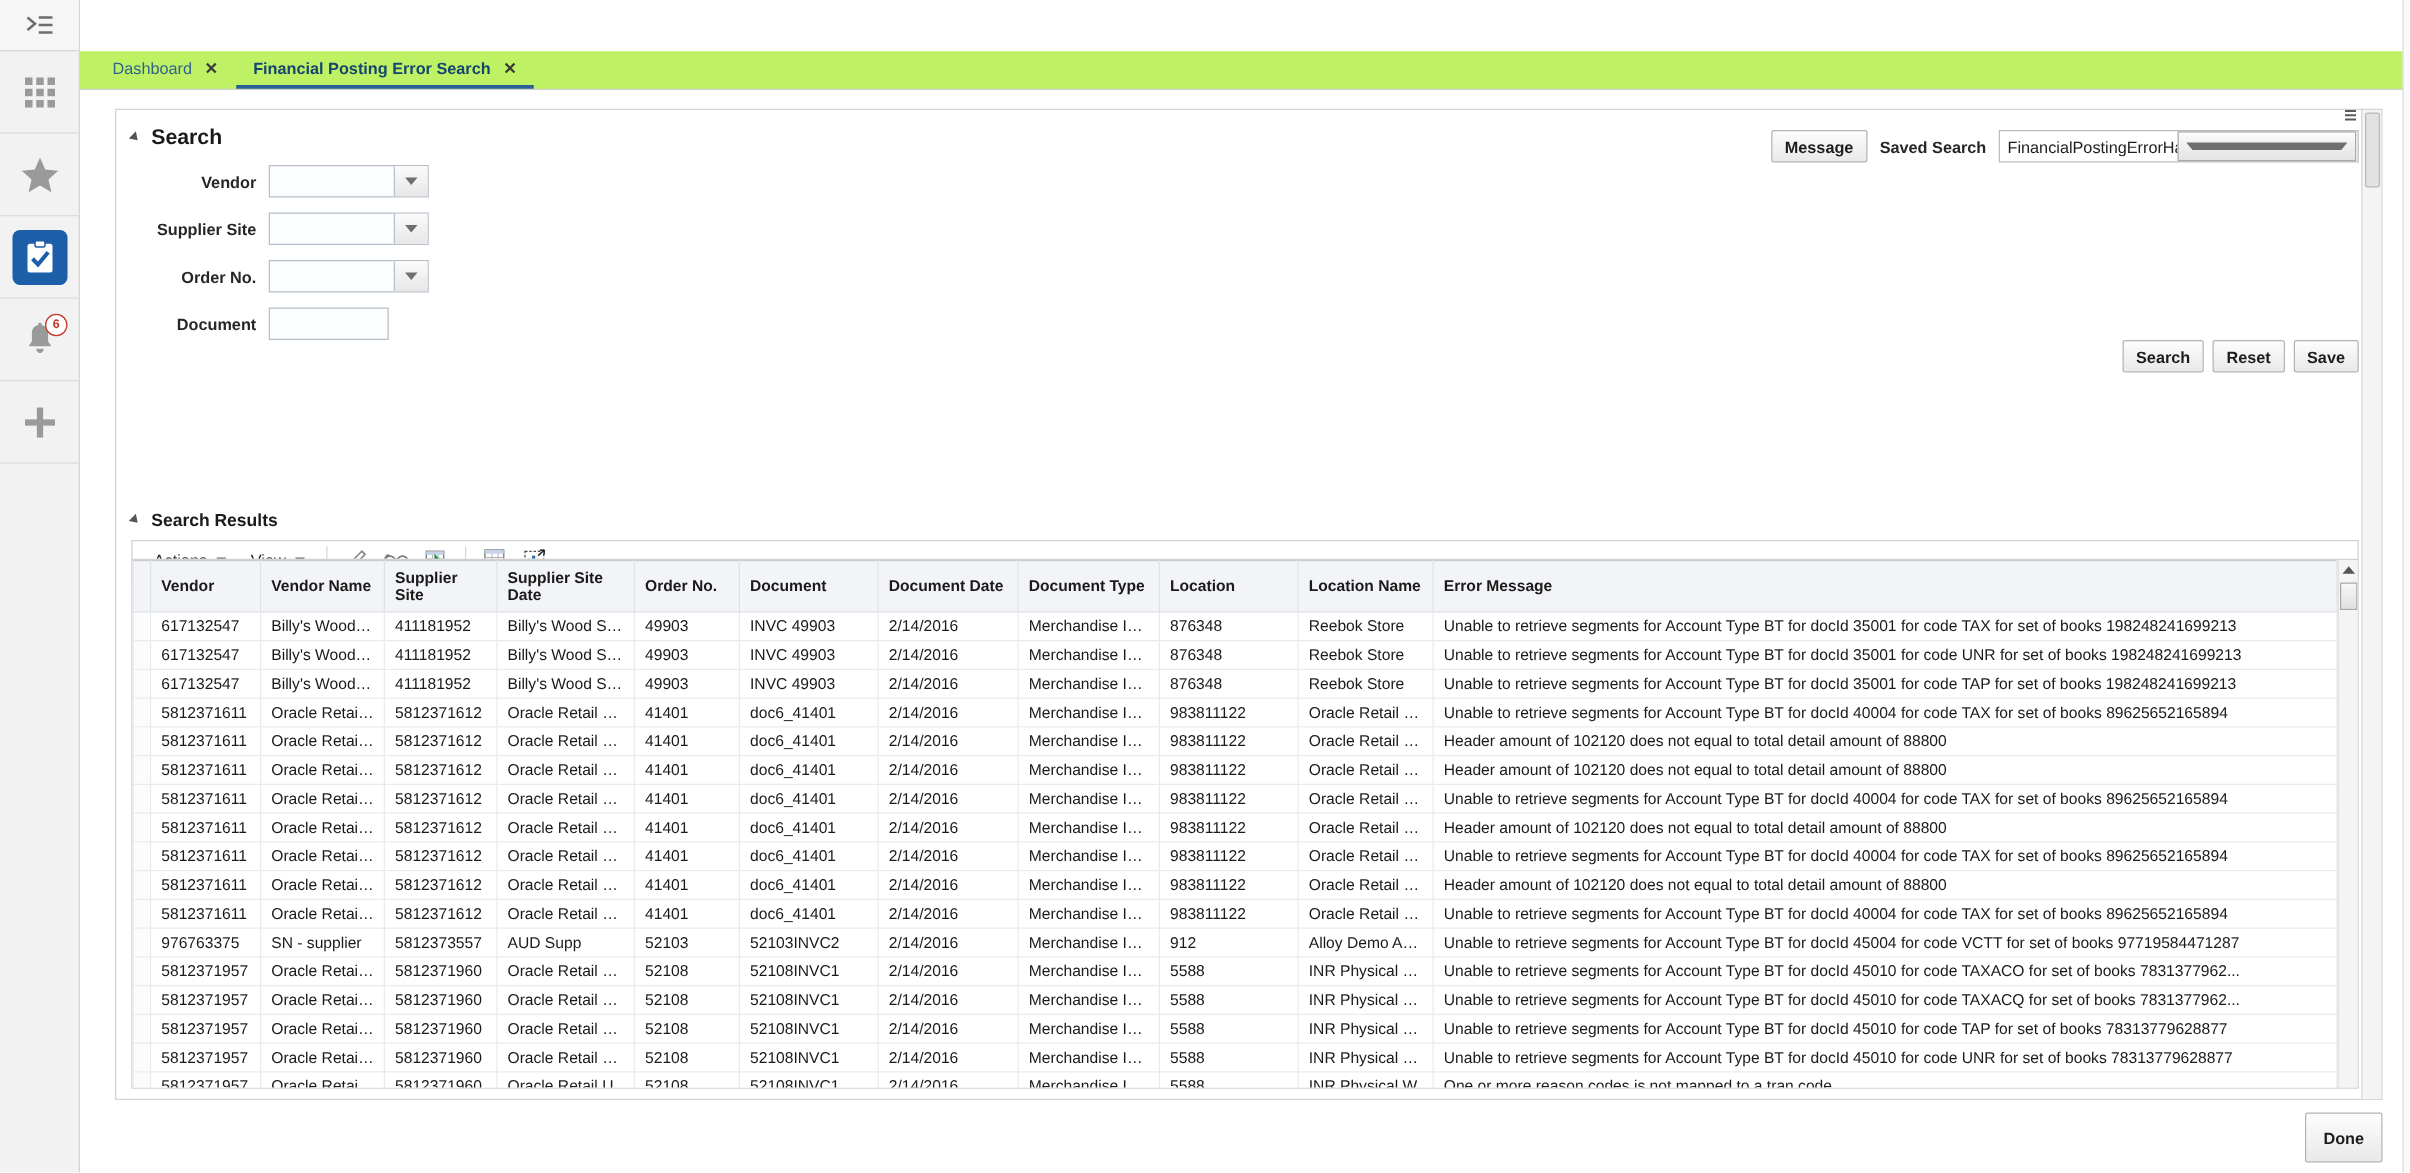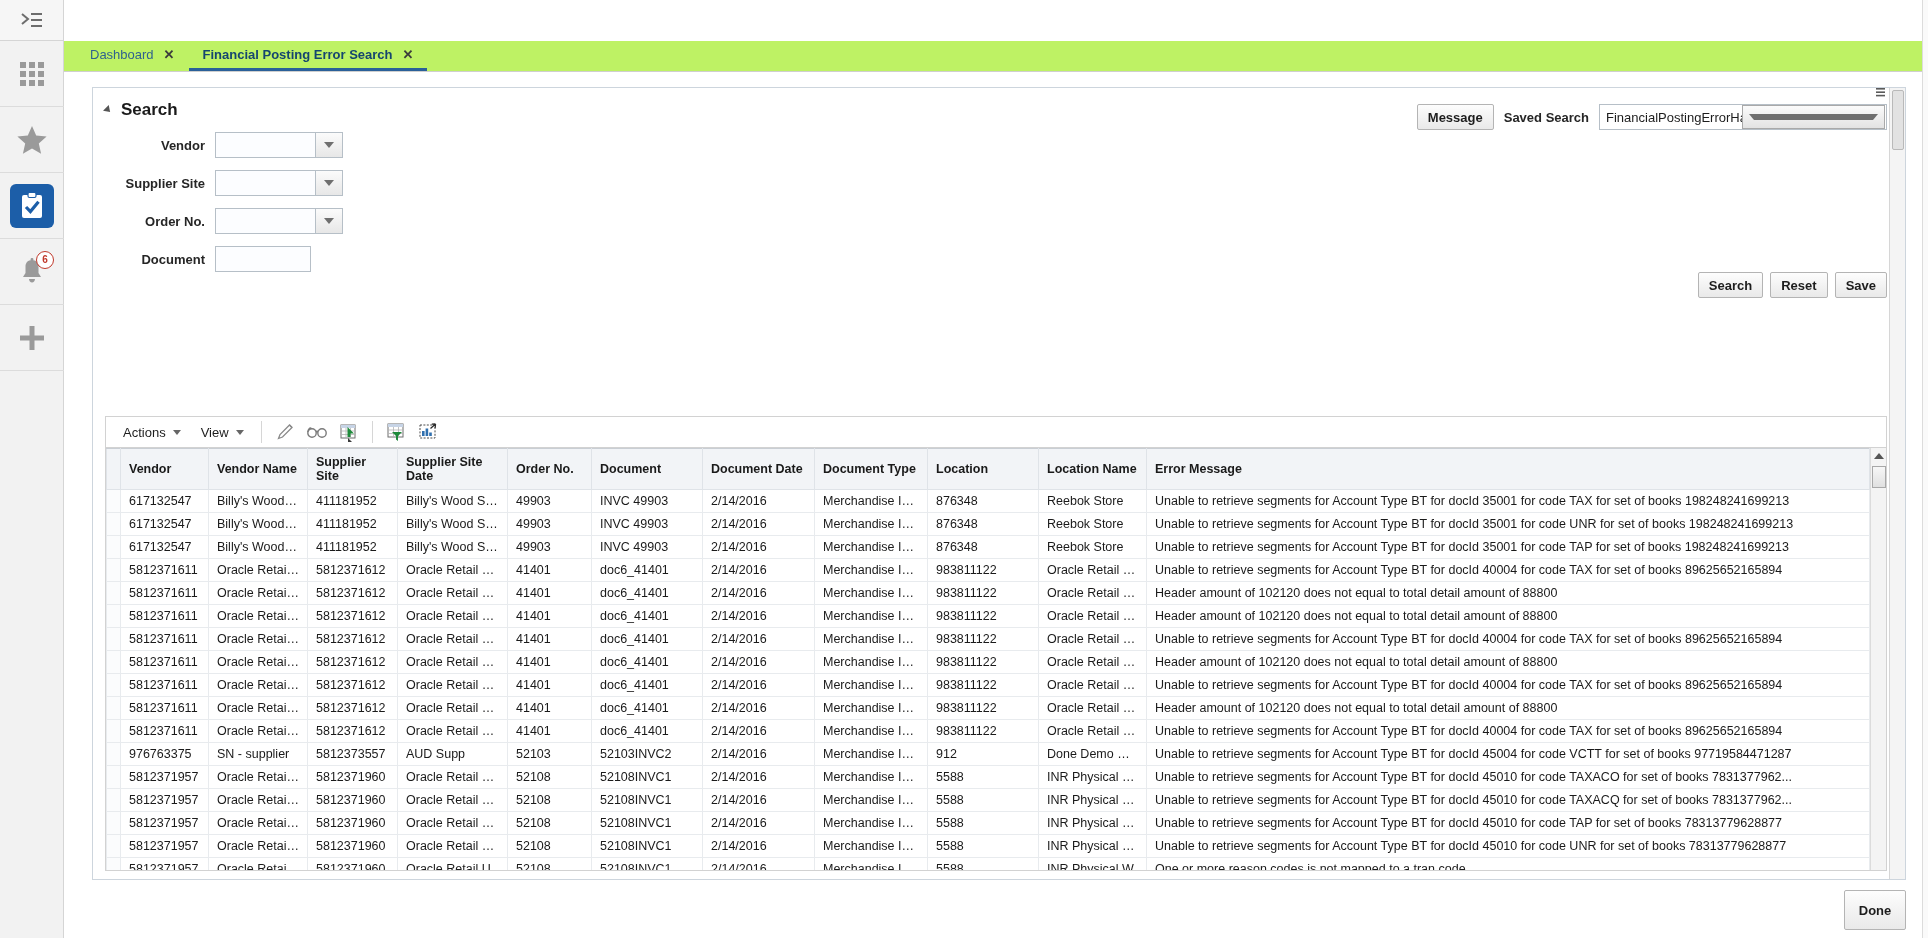--- a/index.html
+++ b/index.html
@@ -390,20 +390,24 @@
         </div>
 
         <div class="action-row" style="top:172px;">
           <button class="btn">Search</button>
           <button class="btn">Reset</button>
           <button class="btn">Save</button>
         </div>
       </div>
 
       <div id="results">
+        <div class="sect-title small">
+          <span class="tri"></span>
+          <span>Search Results</span>
+        </div>
 
         <div id="toolbar">
           <div class="tb-menu">
             <span>Actions</span>
             <span class="caret-dn"></span>
           </div>
           <div class="tb-menu">
             <span>View</span>
             <span class="caret-dn"></span>
           </div>
@@ -649,21 +653,21 @@
                     <td class="sel"></td>
                     <td title="976763375">976763375</td>
                     <td title="SN - supplier">SN - supplier</td>
                     <td title="5812373557">5812373557</td>
                     <td title="AUD Supp">AUD Supp</td>
                     <td title="52103">52103</td>
                     <td title="52103INVC2">52103INVC2</td>
                     <td title="2/14/2016">2/14/2016</td>
                     <td title="Merchandise Invoic">Merchandise Invoic</td>
                     <td title="912">912</td>
-                    <td title="Alloy Demo Store">Done Demo Store</td>
+                    <td title="Alloy Demo Store">Alloy Demo Admin</td>
                     <td title="Unable to retrieve segments for Account Type BT for docId 45004 for code VCTT for set of books 97719584471287">Unable to retrieve segments for Account Type BT for docId 45004 for code VCTT for set of books 97719584471287</td>
                   </tr>
                   <tr>
                     <td class="sel"></td>
                     <td title="5812371957">5812371957</td>
                     <td title="Oracle Retail U...">Oracle Retail U...</td>
                     <td title="5812371960">5812371960</td>
                     <td title="Oracle Retail U...">Oracle Retail U...</td>
                     <td title="52108">52108</td>
                     <td title="52108INVC1">52108INVC1</td>

